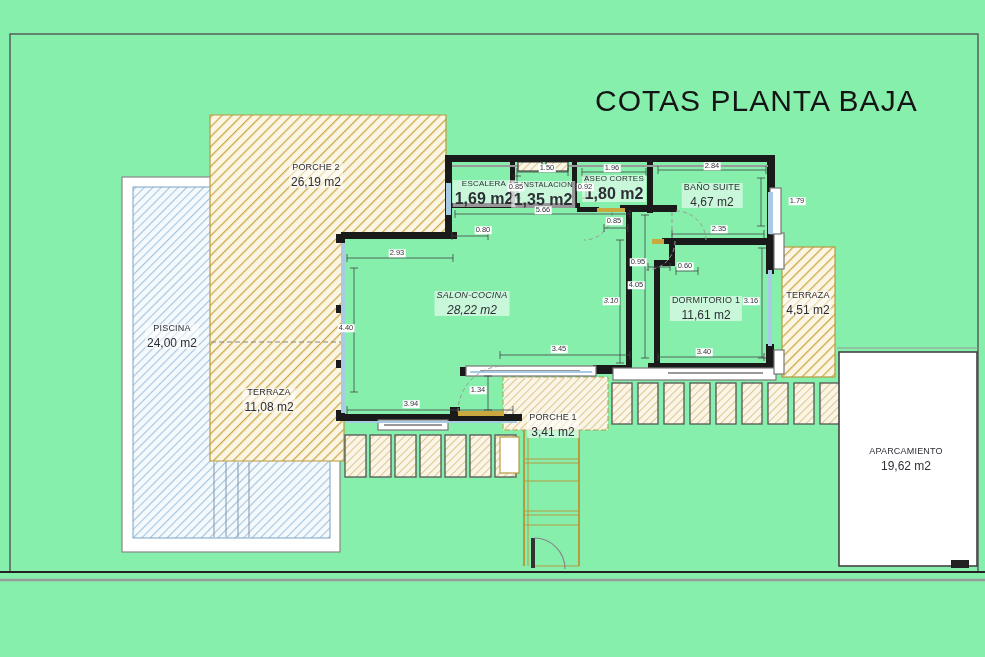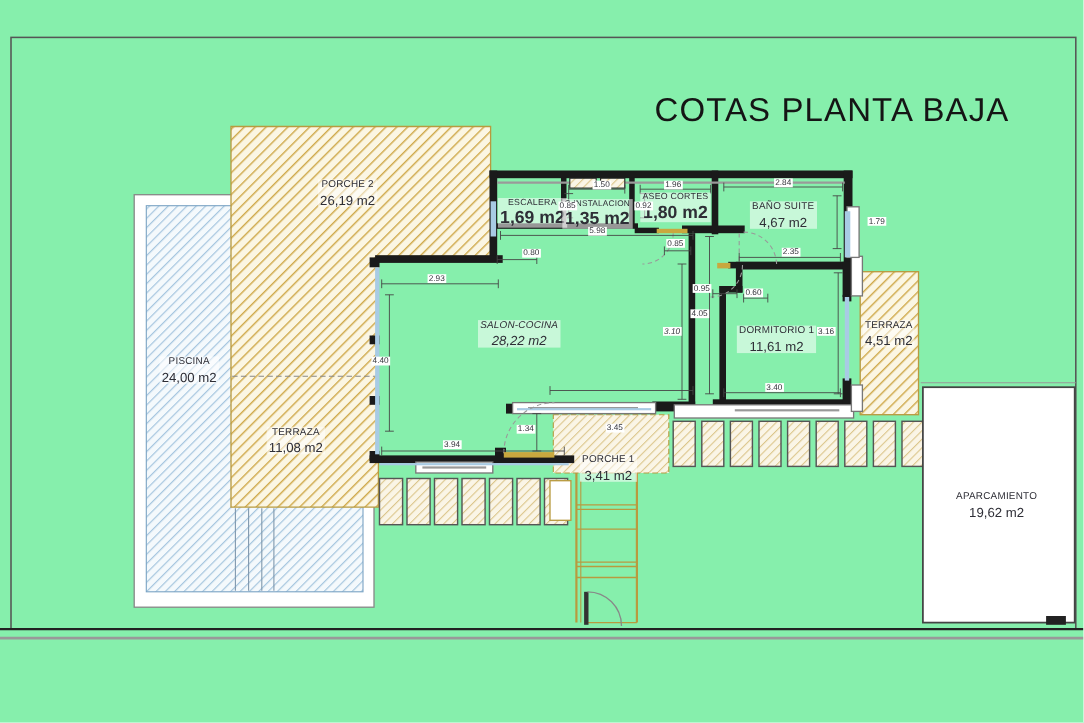--- a/index.html
+++ b/index.html
@@ -311,29 +311,29 @@
   <div class="rarea">19,62 m2</div>
 </div>
 
 <div id="dim-layer">
       <div class="dim-label" style="left: 547px; top: 168px;">1.50</div>
       <div class="dim-label" style="left: 516px; top: 187px;">0.85</div>
       <div class="dim-label" style="left: 612px; top: 168px;">1.96</div>
       <div class="dim-label" style="left: 585px; top: 187px;">0.92</div>
       <div class="dim-label" style="left: 712px; top: 166px;">2.84</div>
       <div class="dim-label" style="left: 757px; top: 201px; margin-left: 40px;">1.79</div>
-      <div class="dim-label" style="left: 543px; top: 210px;">5.98</div>
+      <div class="dim-label" style="left: 543px; top: 210px;">5.66</div>
       <div class="dim-label" style="left: 469px; top: 230px; margin-left: 14px;">0.80</div>
       <div class="dim-label" style="left: 397px; top: 253px;">2.93</div>
       <div class="dim-label" style="left: 346px; top: 328px;">4.40</div>
       <div class="dim-label" style="left: 614px; top: 221px;">0.85</div>
       <div class="dim-label" style="left: 638px; top: 262px;">0.95</div>
       <div class="dim-label" style="left: 685px; top: 266px;">0.60</div>
       <div class="dim-label" style="left: 719px; top: 229px;">2.35</div>
       <div class="dim-label" style="left: 636px; top: 285px;">4.05</div>
       <div class="dim-label" style="left: 611px; top: 301px; font-style: italic;">3.10</div>
       <div class="dim-label" style="left: 751px; top: 301px;">3.16</div>
-      <div class="dim-label" style="left: 559px; top: 349px; margin-top: 40px;">3.45</div>
+      <div class="dim-label" style="left: 559px; top: 349px;">3.45</div>
       <div class="dim-label" style="left: 704px; top: 352px;">3.40</div>
       <div class="dim-label" style="left: 411px; top: 404px;">3.94</div>
       <div class="dim-label" style="left: 478px; top: 390px;">1.34</div>
     </div>
 </div>
 
 </body></html>

